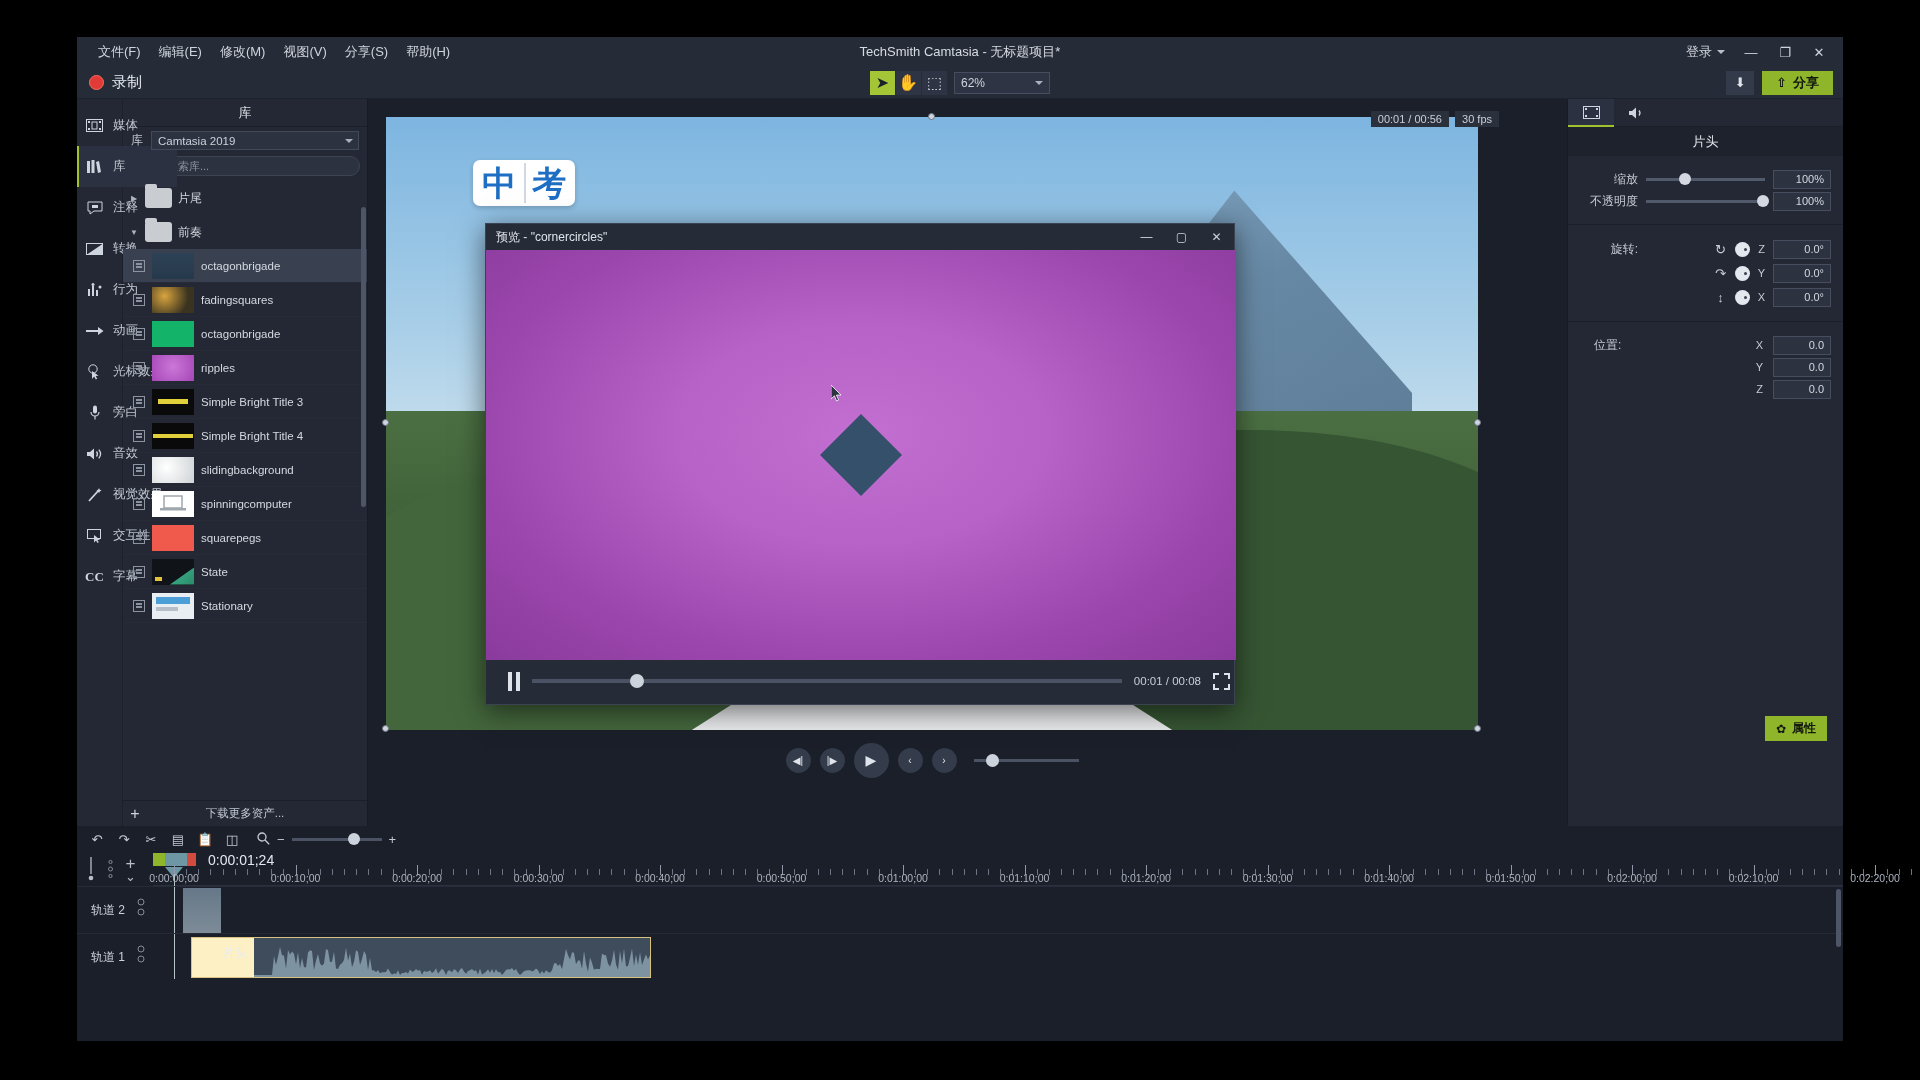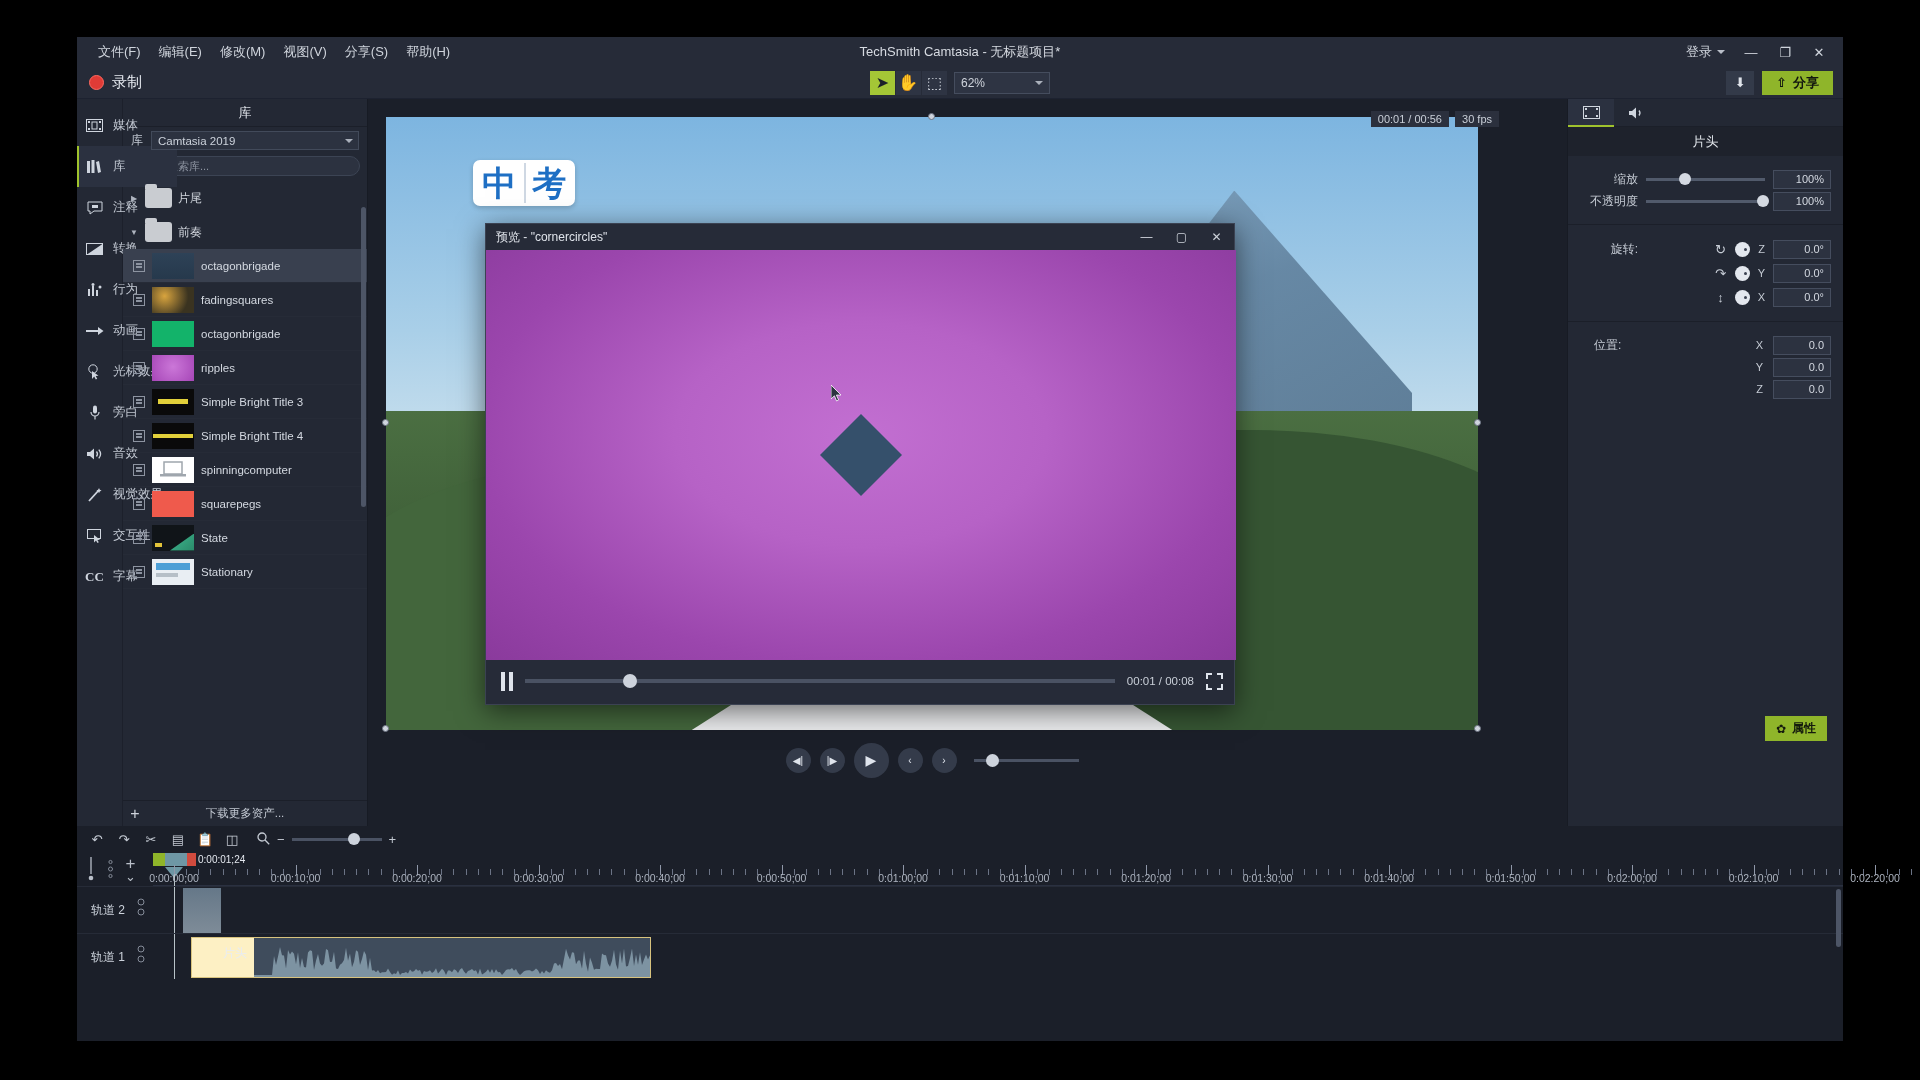--- a/index.html
+++ b/index.html
@@ -207,21 +207,21 @@
   .track-icons { position:absolute; right:8px; top:11px; display:flex; flex-direction:column; gap:4px; color:#848b98; font-size:8px;}
   .tl-right { flex:1; position:relative; }
   .ruler { height:33px; position:relative; border-bottom:1px solid #2a3040; }
   .tick { position:absolute; top:16px; width:1px; height:6px; background:#6b7385; }
   .tick.maj { top:12px; height:10px; background:#8f97a8;}
   .rlabel-t { position:absolute; top:19px; font-size:10.5px; color:#aeb5c1; transform:translateX(-50%); white-space:nowrap;}
   .playhead-lbl { position:absolute; top:-1px; left:0; display:flex; align-items:center; height:15px; }
   .ph-green { width:12px;height:13px;background:#8fb52a;}
   .ph-body { width:22px;height:13px;background:#6e97a5;}
   .ph-red { width:9px;height:13px;background:#d14b3e;}
-  .ph-time { font-size:10px; color:#e3e7ee; margin-left:2px; white-space:nowrap;}
+  .ph-time { font-size:14px; color:#e3e7ee; margin-left:12px; white-space:nowrap;}
   .ph-line { position:absolute; top:15px; bottom:-94px; width:1px; background:#b8c3c8; }
   .ph-tri { position:absolute; top:14px; width:0;height:0;
     border-left:9px solid transparent;border-right:9px solid transparent;border-top:11px solid #6e97a5; }
   .track-lane { height:47px; border-top:1px solid #262b37; position:relative; }
   .clip2 { position:absolute; left:30px; top:1px; width:38px; height:45px;
     background:linear-gradient(#7e95a8,#9fb0bd); opacity:.75; }
   .clip1 { position:absolute; left:38px; top:3px; width:460px; height:41px;
     background:#3f4c5c; border:1px solid #d8c37e; display:flex; align-items:stretch; overflow:hidden;}
   .clip1-thumb { width:62px; background:#fdf0c4; }
   .clip1-name { position:absolute; left:70px; top:11px; font-size:12px; color:#e8ecf2; z-index:2;}
@@ -241,21 +241,21 @@
     position:absolute; left:0; top:26px; width:750px; height:410px;
     background:radial-gradient(ellipse at 50% 45%, #c26fd1 0%, #b662c6 35%, #9b46ad 72%, #8a3a9c 100%);
     overflow:hidden;
   }
   .diamond {
     position:absolute; left:50%; top:50%; width:58px; height:58px;
     margin-left:-29px; margin-top:-29px;
     background:#35506b; transform:rotate(45deg);
   }
   .dlg-cursor { position:absolute; left:345px; top:135px; }
-  .dlg-ctl { position:absolute; left:1px; bottom:0; width:750px; height:46px; display:flex; align-items:center; padding:0 14px; gap:12px;}
+  .dlg-ctl { position:absolute; left:8px; bottom:0; width:750px; height:46px; display:flex; align-items:center; padding:0 14px; gap:12px;}
   .pausebtn { display:flex; gap:4px; }
   .pausebtn i { display:block; width:4px; height:19px; background:#dfe4ec; }
   .seek { flex:1; height:4px; background:#4a5263; position:relative; }
   .seek-knob { position:absolute; left:98px; top:-5px; width:14px;height:14px;border-radius:50%;background:#cdd3dc;}
   .dlg-time { font-size:11.5px; color:#c9cfd8; white-space:nowrap;}
   .fs { width:17px;height:17px; position:relative;}
   .fs i{position:absolute;width:6px;height:6px;border:2px solid #dfe4ec;}
   .fs i:nth-child(1){left:0;top:0;border-right:0;border-bottom:0;}
   .fs i:nth-child(2){right:0;top:0;border-left:0;border-bottom:0;}
   .fs i:nth-child(3){left:0;bottom:0;border-right:0;border-top:0;}
@@ -488,20 +488,25 @@
                 <i style="position:absolute;left:6px;top:10px;width:30px;height:5px;background:#e2d03a;display:block"></i>
               </span>
           <span class="rowname">Simple Bright Title 3</span>
         </div>
         <div class="lib-row">
           <span class="rowico"></span>
           <span class="thumb" style="background:#0a0a0a">
                 <i style="position:absolute;left:1px;top:11px;width:40px;height:4px;background:#e2d03a;display:block"></i>
               </span>
           <span class="rowname">Simple Bright Title 4</span>
+        </div>
+        <div class="lib-row">
+          <span class="rowico"></span>
+          <span class="thumb" style="background:radial-gradient(circle at 35% 40%,#ffffff,#cfd3d6)"></span>
+          <span class="rowname">slidingbackground</span>
         </div>
         <div class="lib-row">
           <span class="rowico"></span>
           <span class="thumb" style="background:#ffffff">
             <svg width="42" height="26" viewBox="0 0 42 26">
                   <rect x="12" y="5" width="18" height="12" fill="none" stroke="#9fa6ad" stroke-width="1.5"></rect>
                   <rect x="8" y="17" width="26" height="2.5" fill="#9fa6ad"></rect>
                 </svg>
           </span>
           <span class="rowname">spinningcomputer</span>

